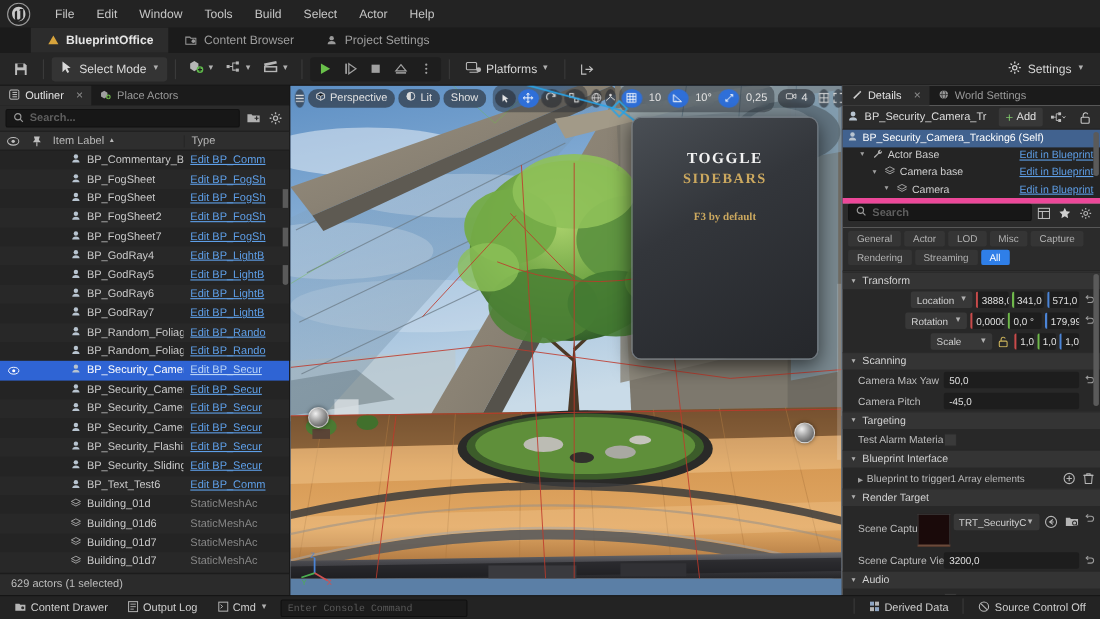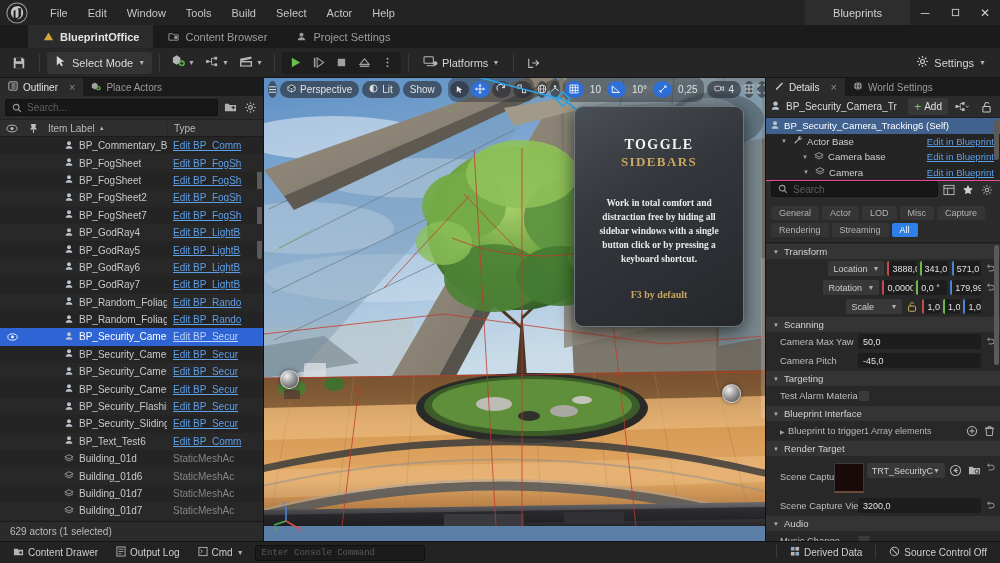--- a/index.html
+++ b/index.html
@@ -80,20 +80,21 @@
   .ptab.active { background: #2b2b2b; color: #e2e2e2; }
   .ptab .x { margin-left: 6px; font-size: 11px; color: #8a8a8a; }
   .search-row { height: 23px; display: flex; align-items: center; gap: 4px; padding: 0 5px; background: #2b2b2b; }
   .search-box {
     flex: 1; height: 17px; background: #171717; border: 1px solid #111; border-radius: 2px;
     display: flex; align-items: center; gap: 5px; padding: 0 6px;
   }
   .search-box input {
     flex: 1; background: transparent; border: 0; outline: none; color: #cfcfcf; font-size: 10px;
     font-family: "Liberation Sans", sans-serif;
+    font-weight: bold;
   }
   .search-box input::placeholder { color: #5e5e5e; }
   .sq-ico { width: 16px; height: 17px; display: flex; align-items: center; justify-content: center; color: #b5b5b5; }
   .col-head {
     height: 18px; display: flex; align-items: center; background: #2e2e2e;
     border-top: 1px solid #212121; border-bottom: 1px solid #1c1c1c; font-size: 10px; color: #b9b9b9;
   }
   .ch-eye { width: 24px; display: flex; justify-content: center; }
   .ch-pin { width: 18px; display: flex; justify-content: center; }
   .ch-label { flex: 1; display: flex; align-items: center; gap: 4px; padding-left: 6px; }
@@ -167,21 +168,21 @@
     height: 22px; background: #2b2b2b; display: flex; align-items: center; gap: 4px;
     padding: 0 4px; border-bottom: 1px solid #1e1e1e;
   }
   .det-name { flex: 1; display: flex; align-items: center; gap: 5px; font-size: 10px; color: #dcdcdc; overflow: hidden; white-space: nowrap; }
   .addbtn {
     display: flex; align-items: center; gap: 3px; height: 17px; padding: 0 6px;
     background: #383838; border-radius: 2px; font-size: 10px; color: #e0e0e0;
   }
   .addbtn .plus { color: #7ec86a; font-size: 12px; line-height: 1; }
   .d-ico { width: 20px; height: 17px; display:flex; align-items:center; justify-content:center; color:#c0c0c0; }
-  .comp-tree { background: #242424; border-bottom: 1px solid #ec4899; position: relative; }
+  .comp-tree { background: #242424; border-bottom: 5px solid #ec4899; position: relative; }
   .comp-row { height: 15.5px; display: flex; align-items: center; font-size: 9.6px; color: #cecece; padding-right: 6px;}
   .comp-row.sel { background: #41628f; color: #fff; }
   .comp-row .cname { flex: 1; display: flex; align-items: center; gap: 4px; overflow: hidden; white-space: nowrap; }
   .comp-row .cedit { color: #5e9fe8; text-decoration: underline; font-size: 9.6px; }
   .arw { width: 8px; font-size: 6px; color: #a0a0a0; display:inline-block; }
 
   .det-search-row { height: 22px; display: flex; align-items: flex-start; gap: 3px; padding: 0 5px; background: #2b2b2b; }
   .filters { padding: 3px 5px 5px 5px; background: #2b2b2b; display: flex; flex-wrap: wrap; gap: 3px; border-bottom:1px solid #1e1e1e; }
   .fchip {
     height: 14px; padding: 0 8px; border-radius: 2px; background: #353535;
@@ -250,30 +251,20 @@
     </div>
     <div class="menu-items">
       <div class="menu-item">File</div>
       <div class="menu-item">Edit</div>
       <div class="menu-item">Window</div>
       <div class="menu-item">Tools</div>
       <div class="menu-item">Build</div>
       <div class="menu-item">Select</div>
       <div class="menu-item">Actor</div>
       <div class="menu-item">Help</div>
-    </div>
-    <div class="win-right">
-      <div class="blueprints-tab">Blueprints</div>
-      <div class="wbtn">─</div>
-      <div class="wbtn">
-        <svg width="9" height="9" viewBox="0 0 10 10">
-            <rect x="1.5" y="1.5" width="7" height="7" fill="none" stroke="#cfcfcf" stroke-width="1"></rect>
-          </svg>
-      </div>
-      <div class="wbtn close">✕</div>
     </div>
   </div>
 
   <div class="tabbar">
     <div class="etab active">
       <span class="ti">
         <svg width="11" height="11" viewBox="0 0 12 12">
             <path d="M6 1.5L11 10H1z" fill="#d8a43c"></path>
           </svg>
       </span>
@@ -1132,21 +1123,20 @@
       <div class="ctrl-knob" style="left:458px; top:306px;"></div>
 
       <svg class="tip-line" style="left:180px; top:0px; width:160px; height:110px;">
         <path d="M155 48 L120 22 L0 -10" stroke="#2aa4e8" stroke-width="1.6" fill="none"></path>
         <rect x="114" y="16" width="10" height="10" fill="none" stroke="#2aa4e8" stroke-width="1.6" transform="rotate(45 119 21)"></rect>
       </svg>
 
       <div class="tipcard">
         <div class="tip-t1">TOGGLE</div>
         <div class="tip-t2">SIDEBARS</div>
-        <div class="tip-body">Work in total comfort and distraction free by hiding all sidebar windows with a single button click or by pressing a keyboard shortcut.</div>
         <div class="tip-key">F3 by default</div>
       </div>
 
       <svg class="axis-gizmo" viewBox="0 0 34 34">
         <path d="M14 22 L14 8" stroke="#4b84d6" stroke-width="1.6"></path>
         <path d="M14 22 L2 26" stroke="#4caf50" stroke-width="1.6"></path>
         <path d="M14 22 L26 29" stroke="#d05050" stroke-width="1.6"></path>
         <text x="2" y="33" fill="#4caf50" font-size="7" font-family="Liberation Sans">Y</text>
         <text x="25" y="33" fill="#d05050" font-size="7" font-family="Liberation Sans">X</text>
         <text x="10" y="8" fill="#4b84d6" font-size="7" font-family="Liberation Sans">Z</text>
@@ -1225,21 +1215,21 @@
             <div class="cname" style="padding-left:15px">
               <span class="arw">▼</span>
               <span><svg class="ico-bp" viewBox="0 0 12 12">
                   <path d="M9.5 1.5a2.6 2.6 0 00-3.3 3.3L1.6 9.4l1 1 4.6-4.6a2.6 2.6 0 003.3-3.3L9 4.2 7.8 3 9.5 1.5z" fill="#b0b0b0"></path>
                 </svg></span>
               <span>Actor Base</span>
             </div>
             <span class="cedit">Edit in Blueprint</span>
           </div>
           <div class="comp-row">
-            <div class="cname" style="padding-left:36px">
+            <div class="cname" style="padding-left:26px">
               <span class="arw">▼</span>
               <span><svg class="ico-bp" viewBox="0 0 12 12">
                   <path d="M1 4.6L6 2l5 2.6L6 7.2z" fill="none" stroke="#a8a8a8" stroke-width="1"></path>
                   <path d="M1 7L6 9.6 11 7" fill="none" stroke="#a8a8a8" stroke-width="1"></path>
                 </svg></span>
               <span>Camera base</span>
             </div>
             <span class="cedit">Edit in Blueprint</span>
           </div>
           <div class="comp-row">

